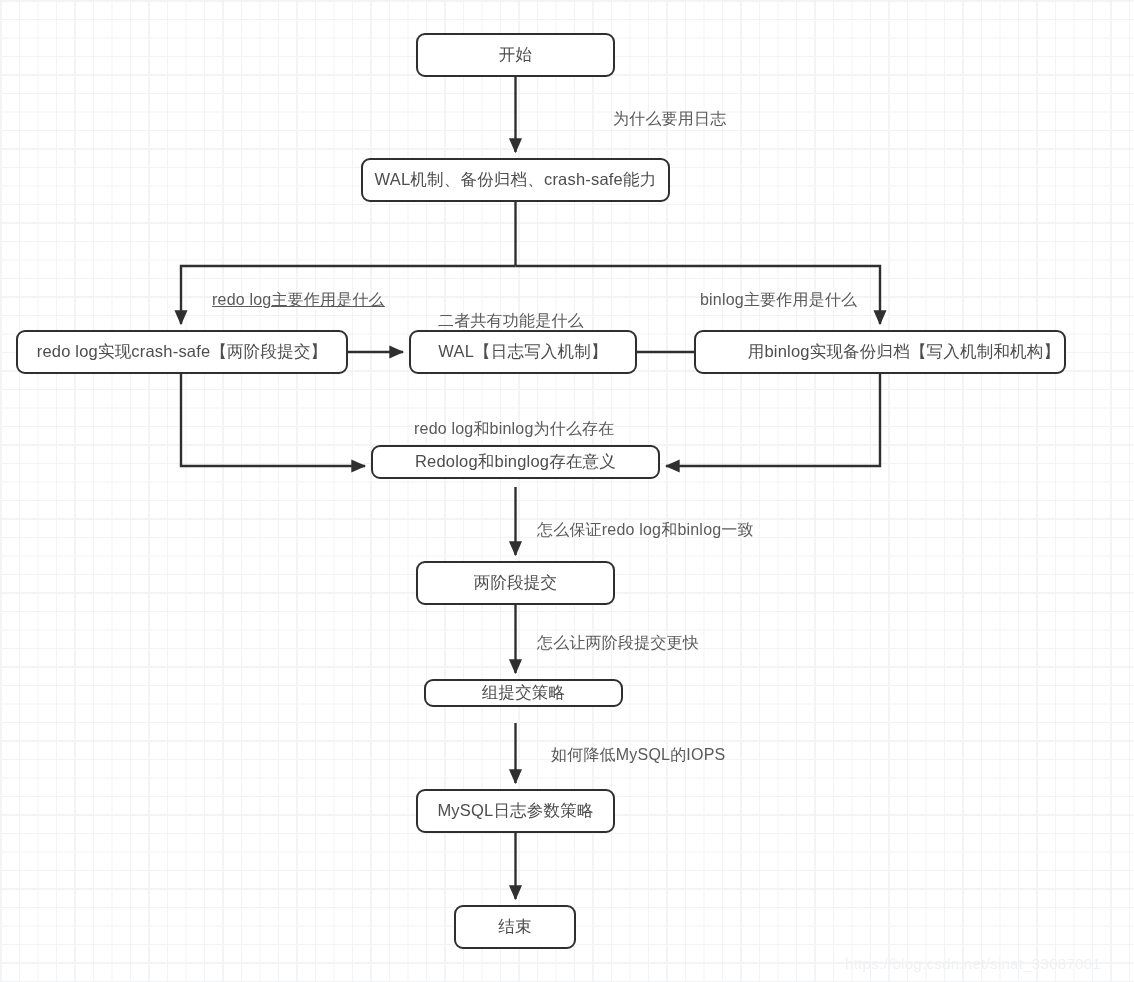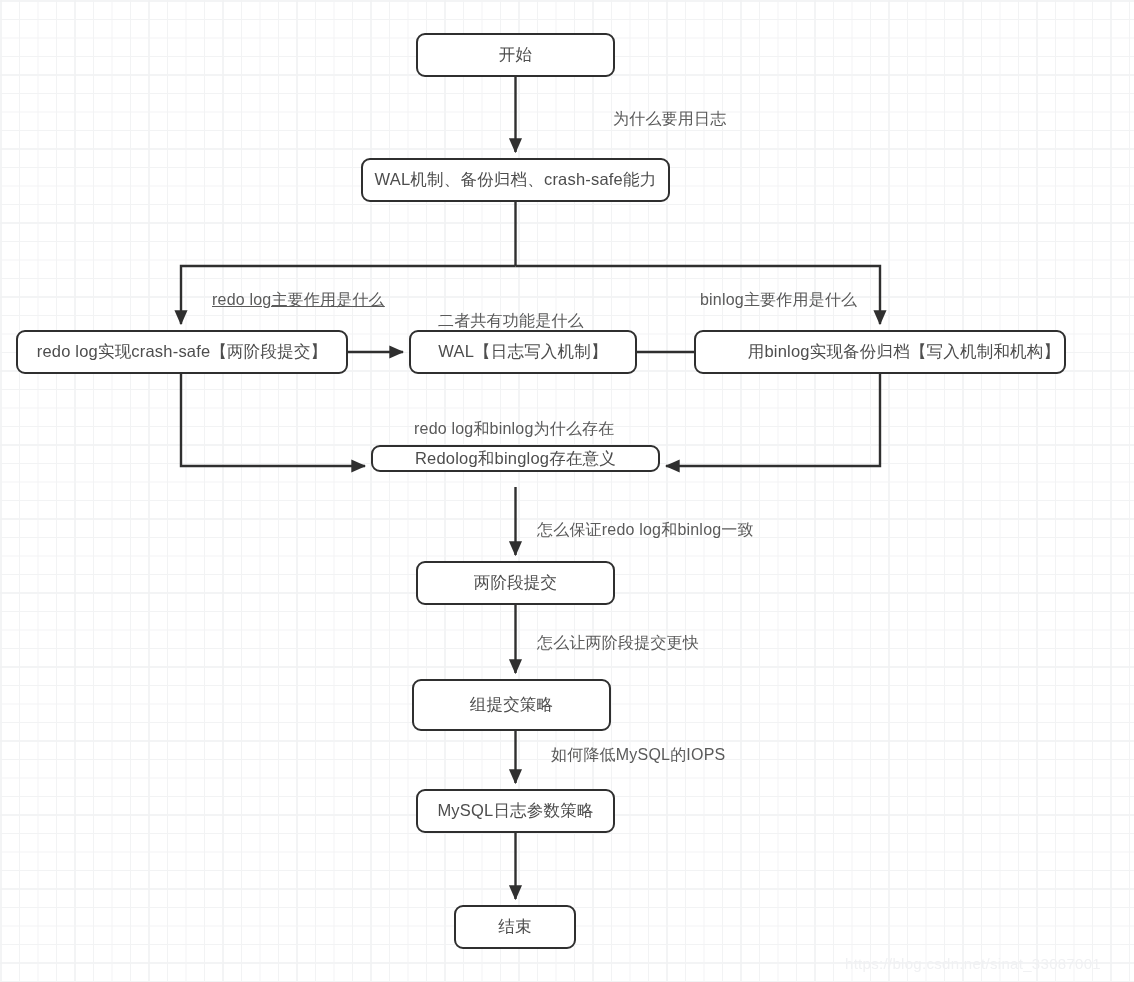--- a/index.html
+++ b/index.html
@@ -117,29 +117,29 @@
   </div>
 
   <div class="node" style="left:409px; top:330px; width:228px; height:44px;">
     <span>WAL【日志写入机制】</span>
   </div>
 
   <div class="node" style="left:694px; top:330px; width:372px; height:44px;padding-left:48px;">
     <span>用binlog实现备份归档【写入机制和机构】</span>
   </div>
 
-  <div class="node" style="left:371px; top:445px; width:289px; height:27px;text-align:right;">
+  <div class="node" style="left:371px; top:445px; width:289px; height:34px;text-align:right;">
     <span>Redolog和binglog存在意义</span>
   </div>
 
   <div class="node" style="left:416px; top:561px; width:199px; height:44px;">
     <span>两阶段提交</span>
   </div>
 
-  <div class="node" style="left:412px; top:679px; width:199px; height:52px;">
+  <div class="node" style="left:424px; top:679px; width:199px; height:28px;">
     <span>组提交策略</span>
   </div>
 
   <div class="node" style="left:416px; top:789px; width:199px; height:44px;">
     <span>MySQL日志参数策略</span>
   </div>
 
   <div class="node" style="left:454px; top:905px; width:122px; height:44px;">
     <span>结束</span>
   </div>

